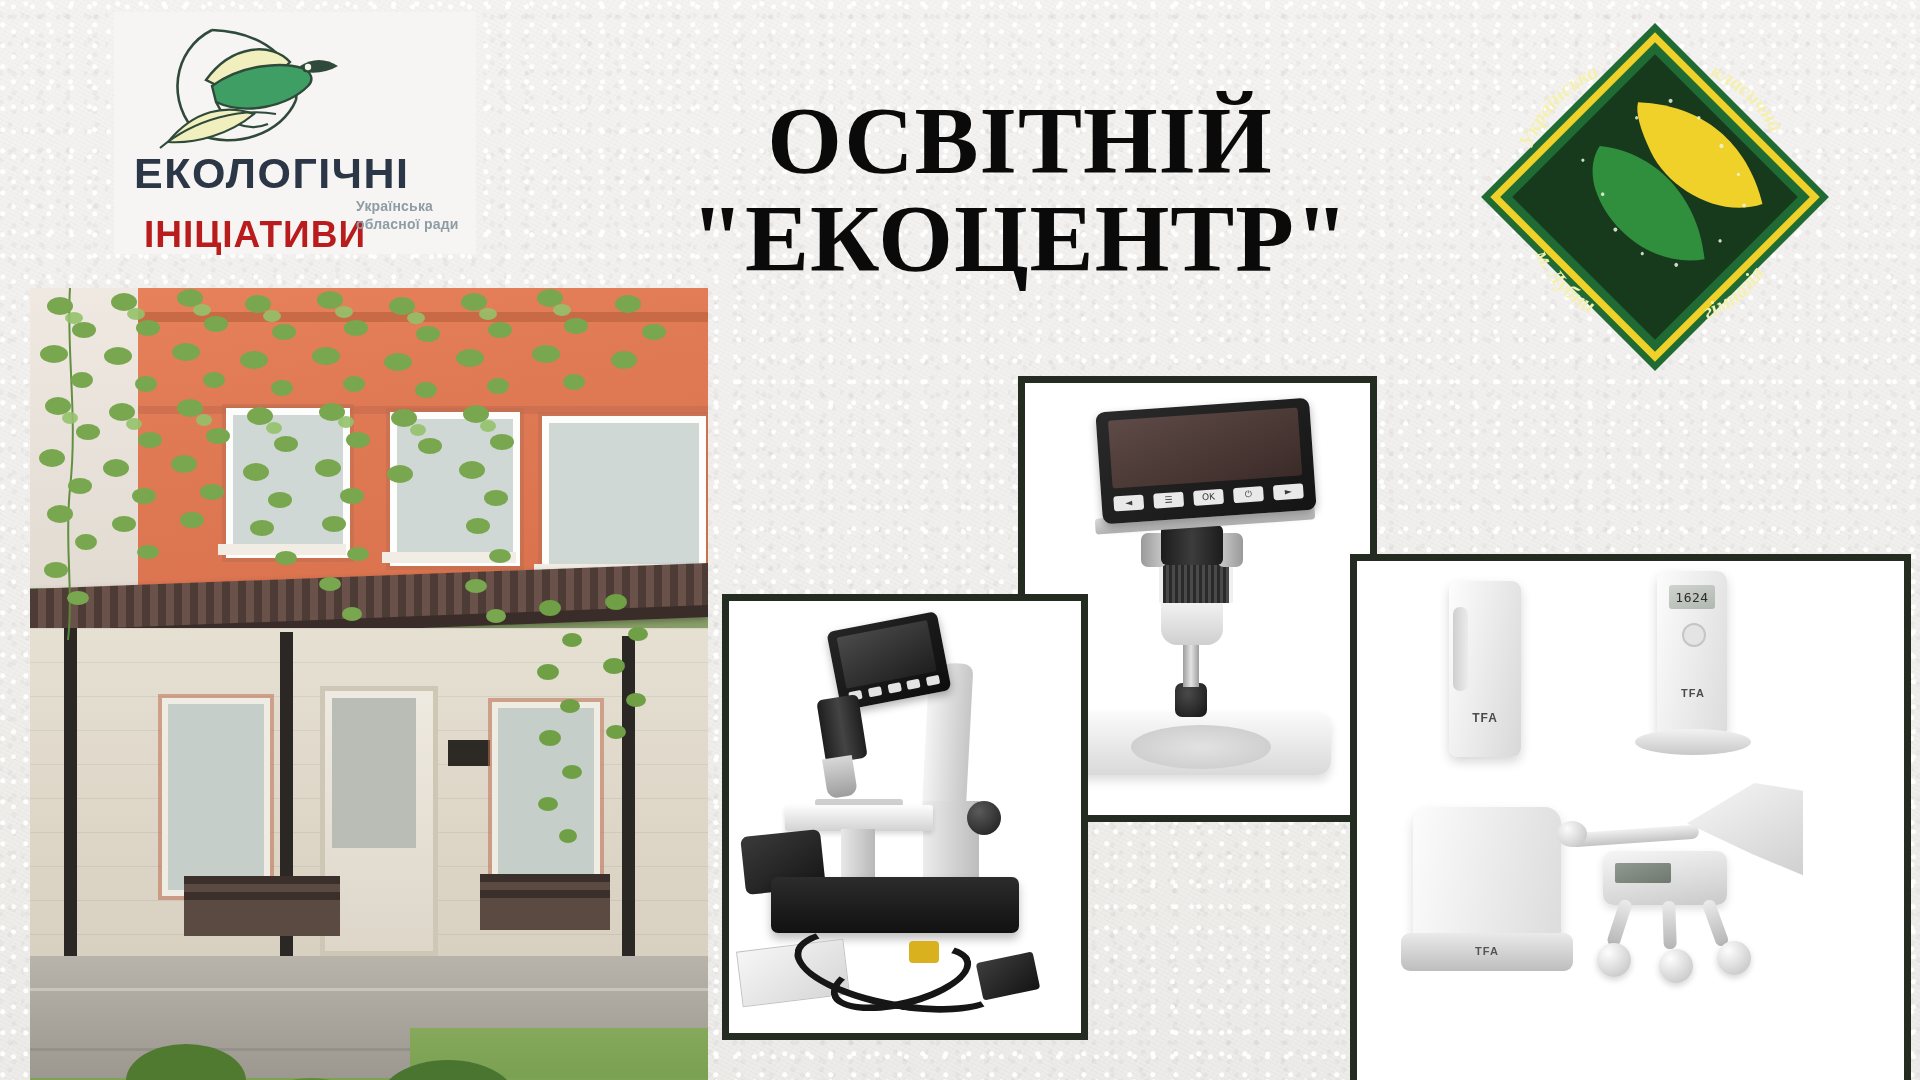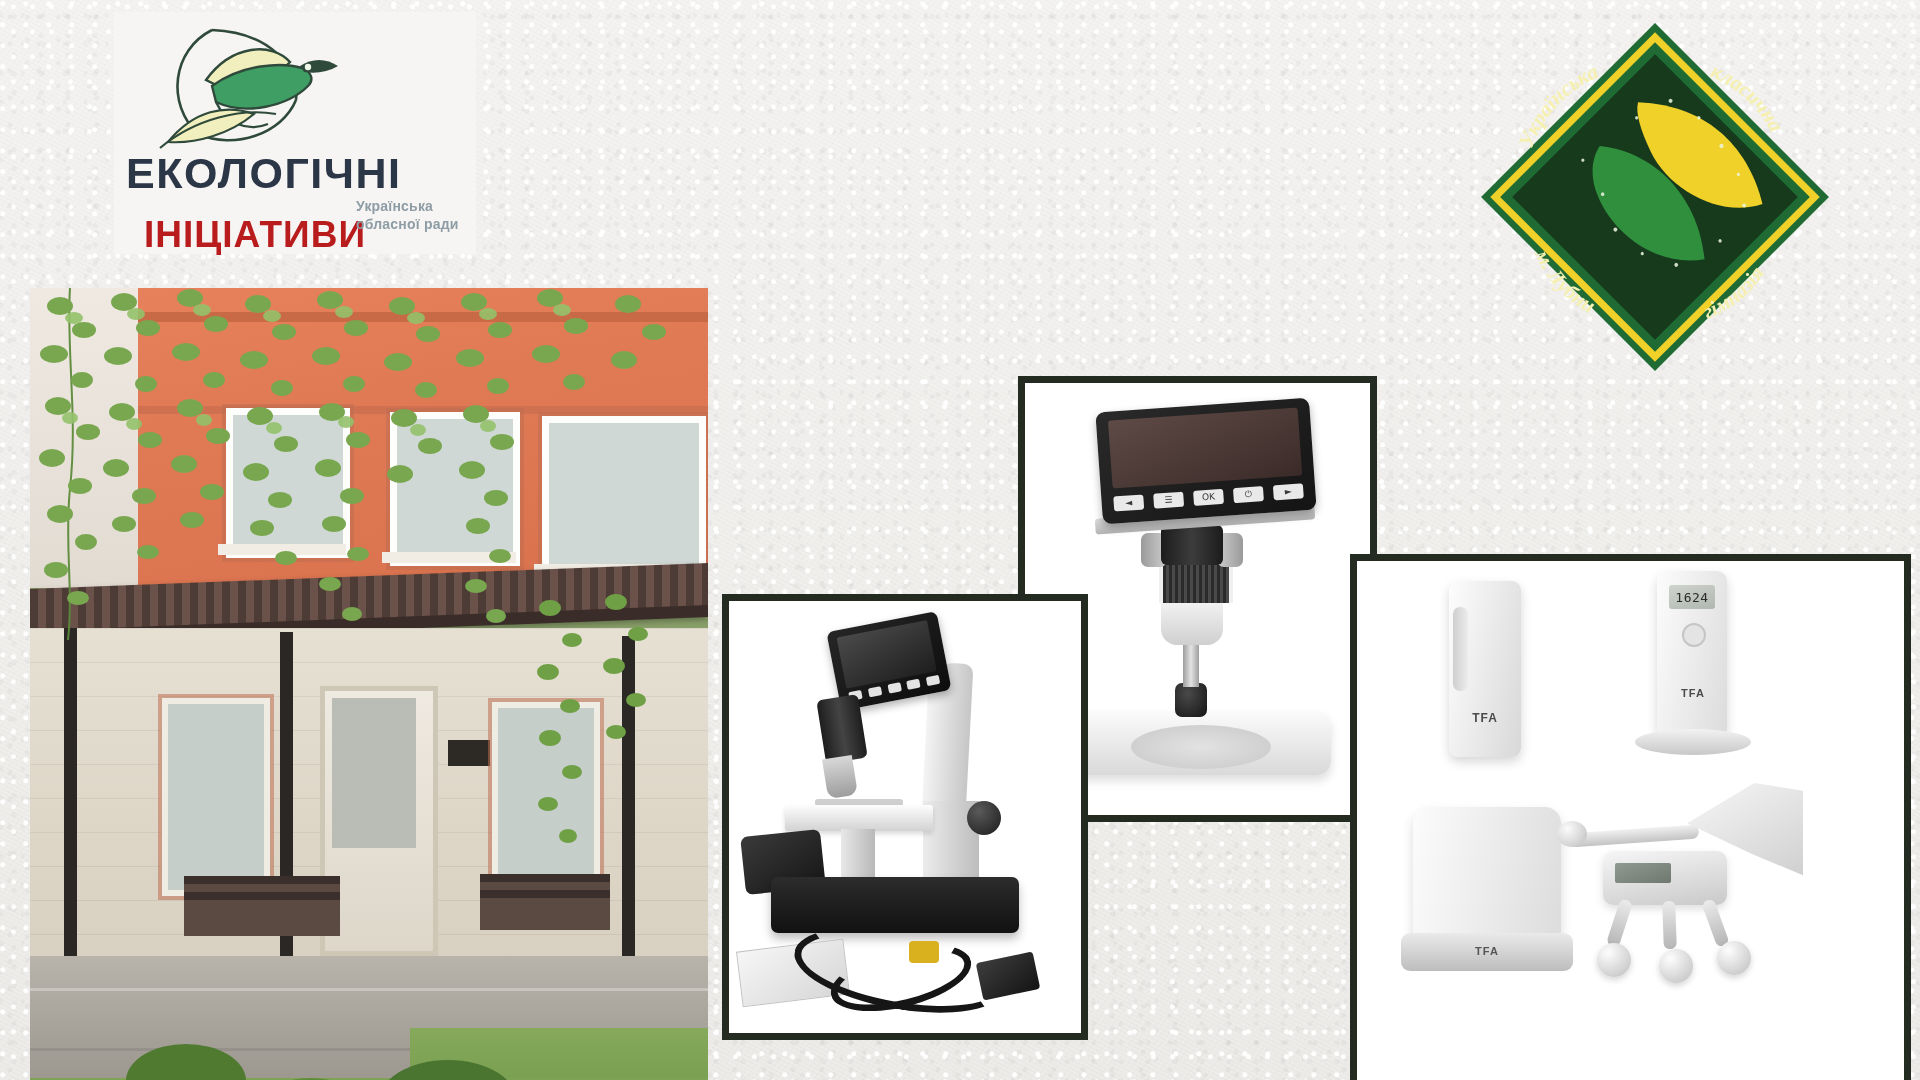--- a/index.html
+++ b/index.html
@@ -26,21 +26,21 @@
     background-size:23px 21px,29px 27px,19px 25px,31px 23px,27px 19px,21px 29px,auto,auto,auto;
   }
 
   
   #ecoLogo{
     position:absolute;left:114px;top:12px;width:362px;height:242px;
     background:#f7f5f4;
   }
   #ecoBird{position:absolute;left:36px;top:10px;width:210px;height:132px;}
   #ecoWord1{
-    position:absolute;left:12px;top:140px;
+    position:absolute;left:20px;top:140px;
     font-size:43px;font-weight:700;letter-spacing:1.5px;color:#2b3647;
     font-family:"Liberation Sans",sans-serif;line-height:1;
   }
   #ecoWord2{
     position:absolute;left:30px;top:204px;
     font-size:37px;font-weight:700;letter-spacing:1px;color:#b91c1c;
     font-family:"Liberation Sans",sans-serif;line-height:1;text-align:right;
   }
   #ecoSub{
     position:absolute;left:242px;top:186px;width:124px;
@@ -263,20 +263,24 @@
       <circle cx="158" cy="45" r="3.2" fill="#eef7e8"></circle>
       <path d="M66 80 C76 102 98 110 118 102" fill="none" stroke="#2f4a3a" stroke-width="2.4"></path>
       <path d="M18 120 C44 88 76 82 104 92 C80 112 46 122 18 120 Z" fill="#f2efbe" stroke="#2f4a3a" stroke-width="2.2"></path>
       <path d="M10 126 C46 96 92 86 126 92" fill="none" stroke="#2f4a3a" stroke-width="2.2"></path>
     </svg>
     <div id="ecoWord1">ЕКОЛОГІЧНІ</div>
     <div id="ecoWord2">ІНІЦІАТИВИ</div>
     <div id="ecoSub">Українська обласної ради</div>
   </div>
 
+  <div id="title">
+    <span class="l1">ОСВІТНІЙ</span>
+    <span class="l2">"ЕКОЦЕНТР"</span>
+  </div>
 
   <svg id="gymLogo" viewBox="0 0 350 350">
     <defs>
       <path id="arcTL" d="M 50 132 A 120 120 0 0 1 132 50"></path>
       <path id="arcTR" d="M 218 50 A 120 120 0 0 1 300 132"></path>
       <path id="arcBL" d="M 50 218 A 120 120 0 0 0 132 300"></path>
       <path id="arcBR" d="M 218 300 A 120 120 0 0 0 300 218"></path>
     </defs>
     <g transform="rotate(45 175 175)">
       <rect x="52" y="52" width="246" height="246" fill="#1f6b33"></rect>

